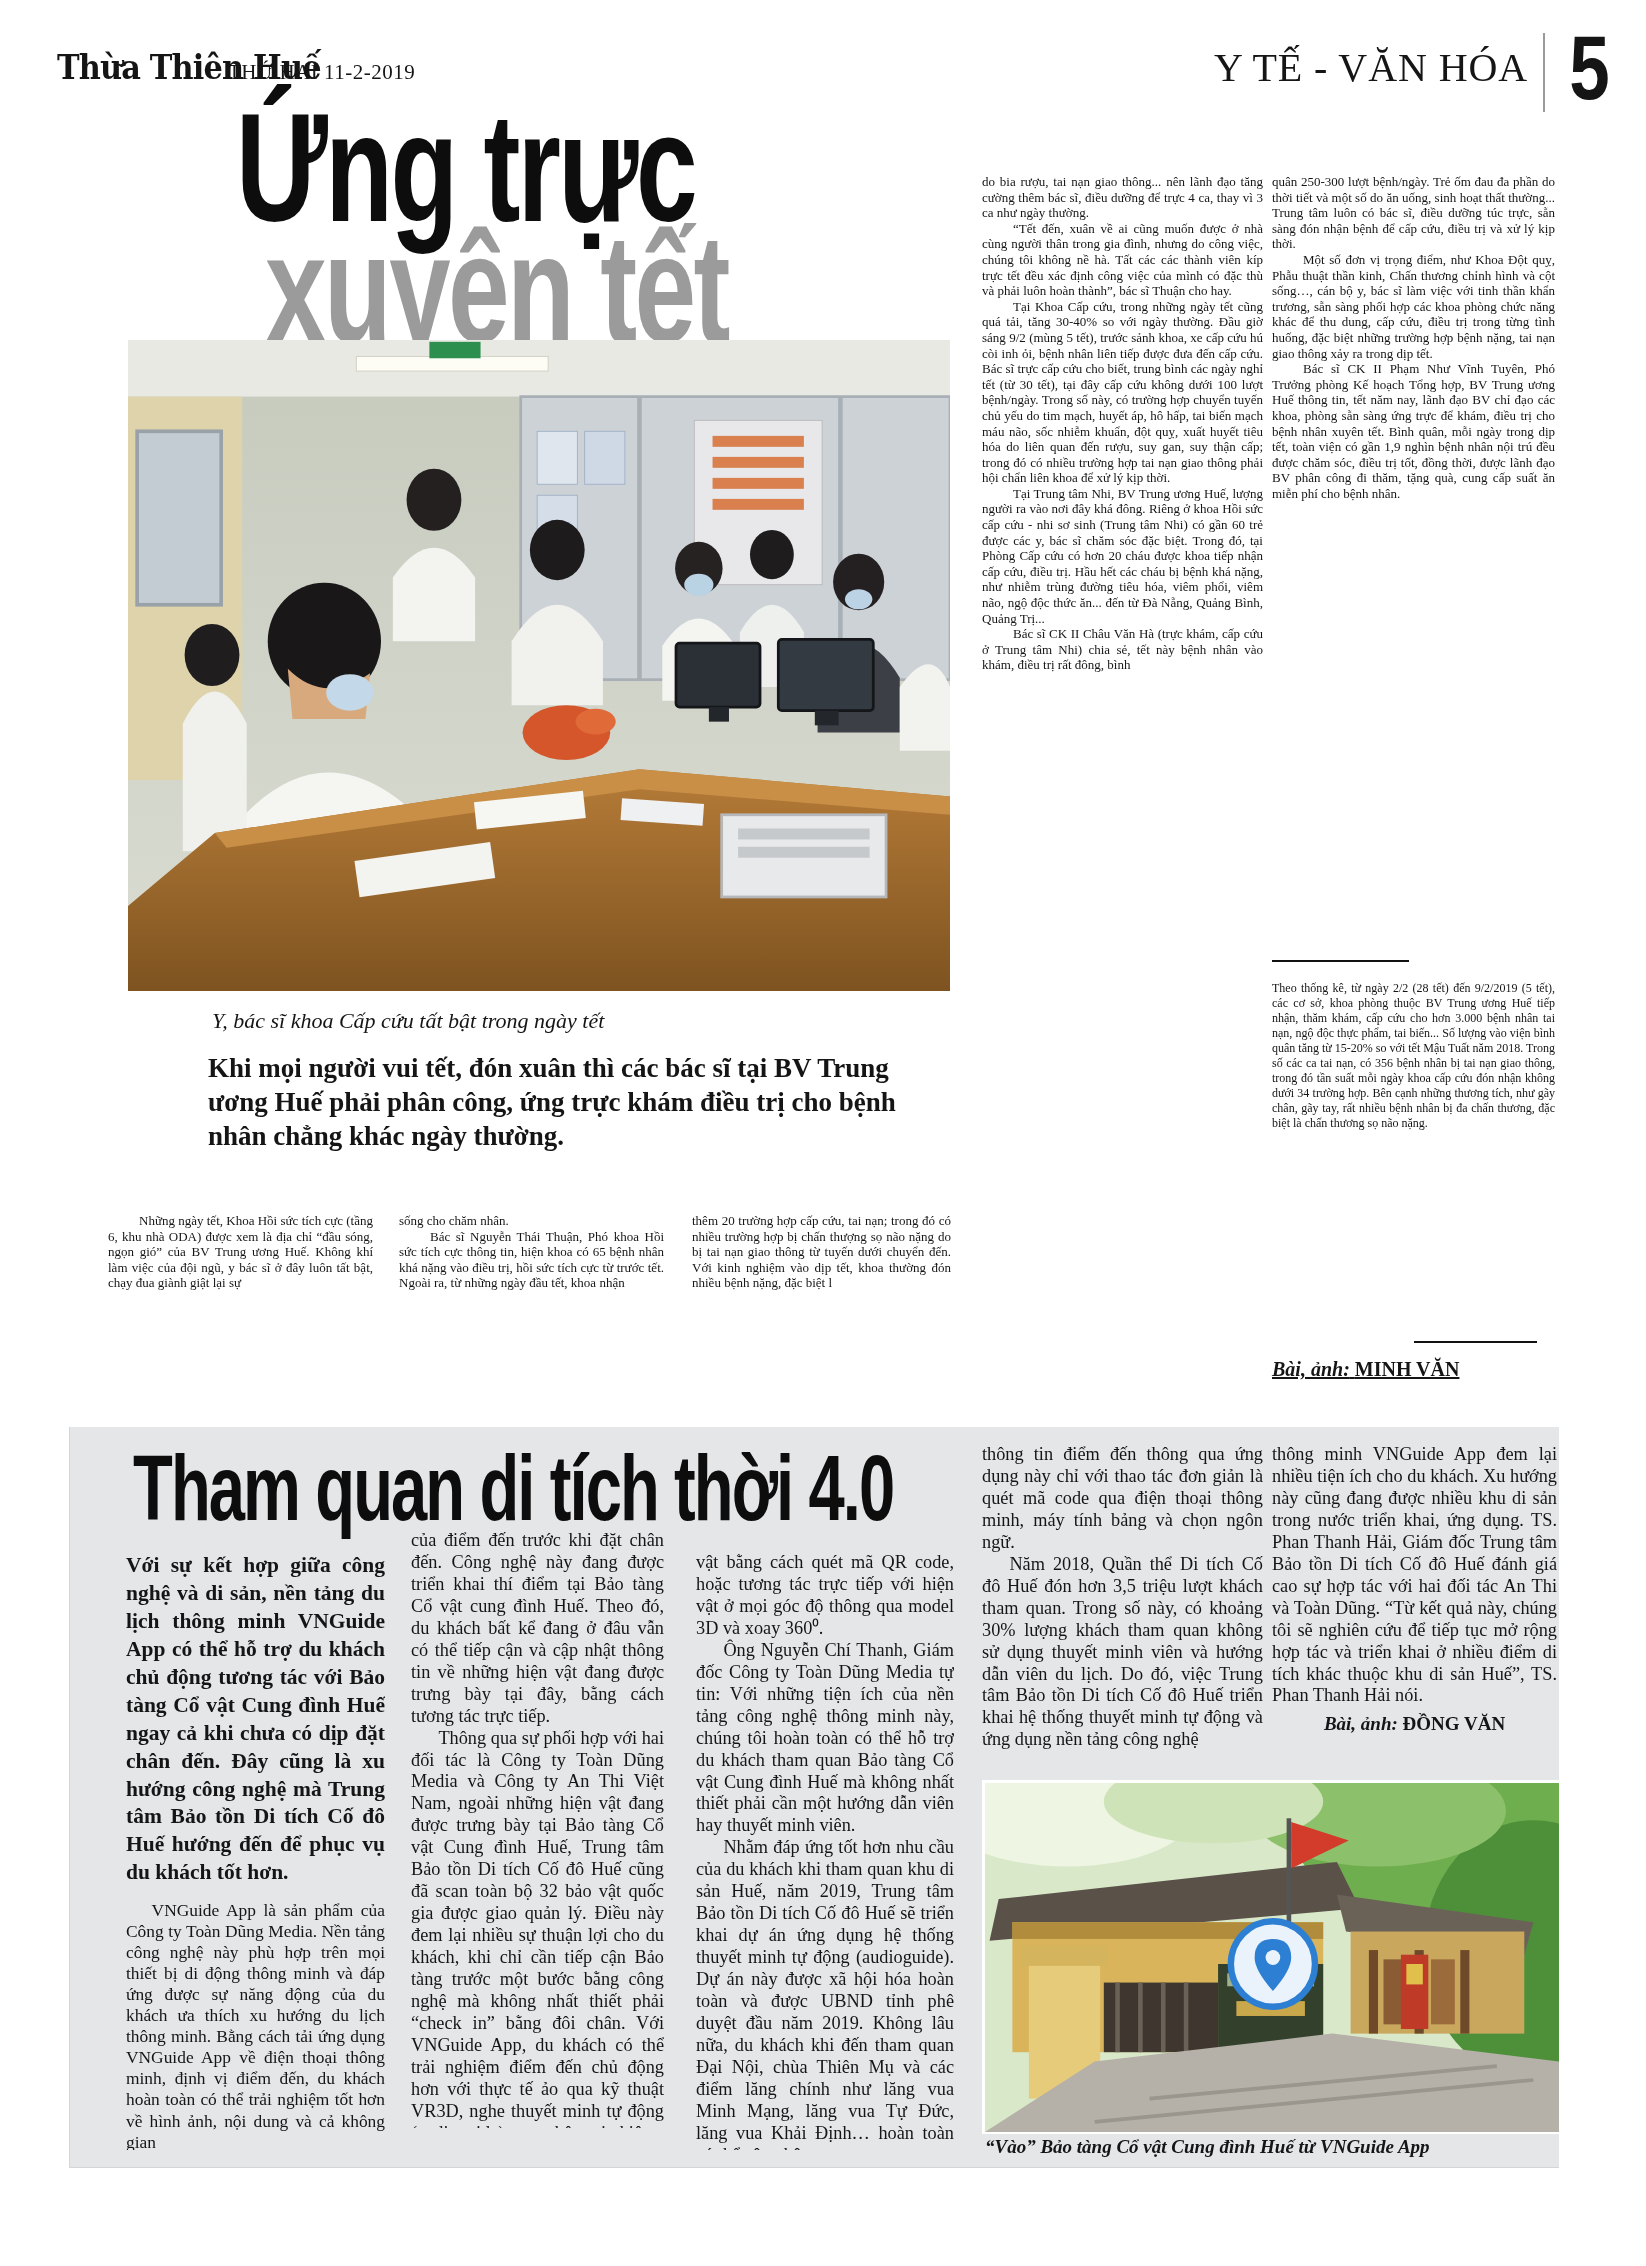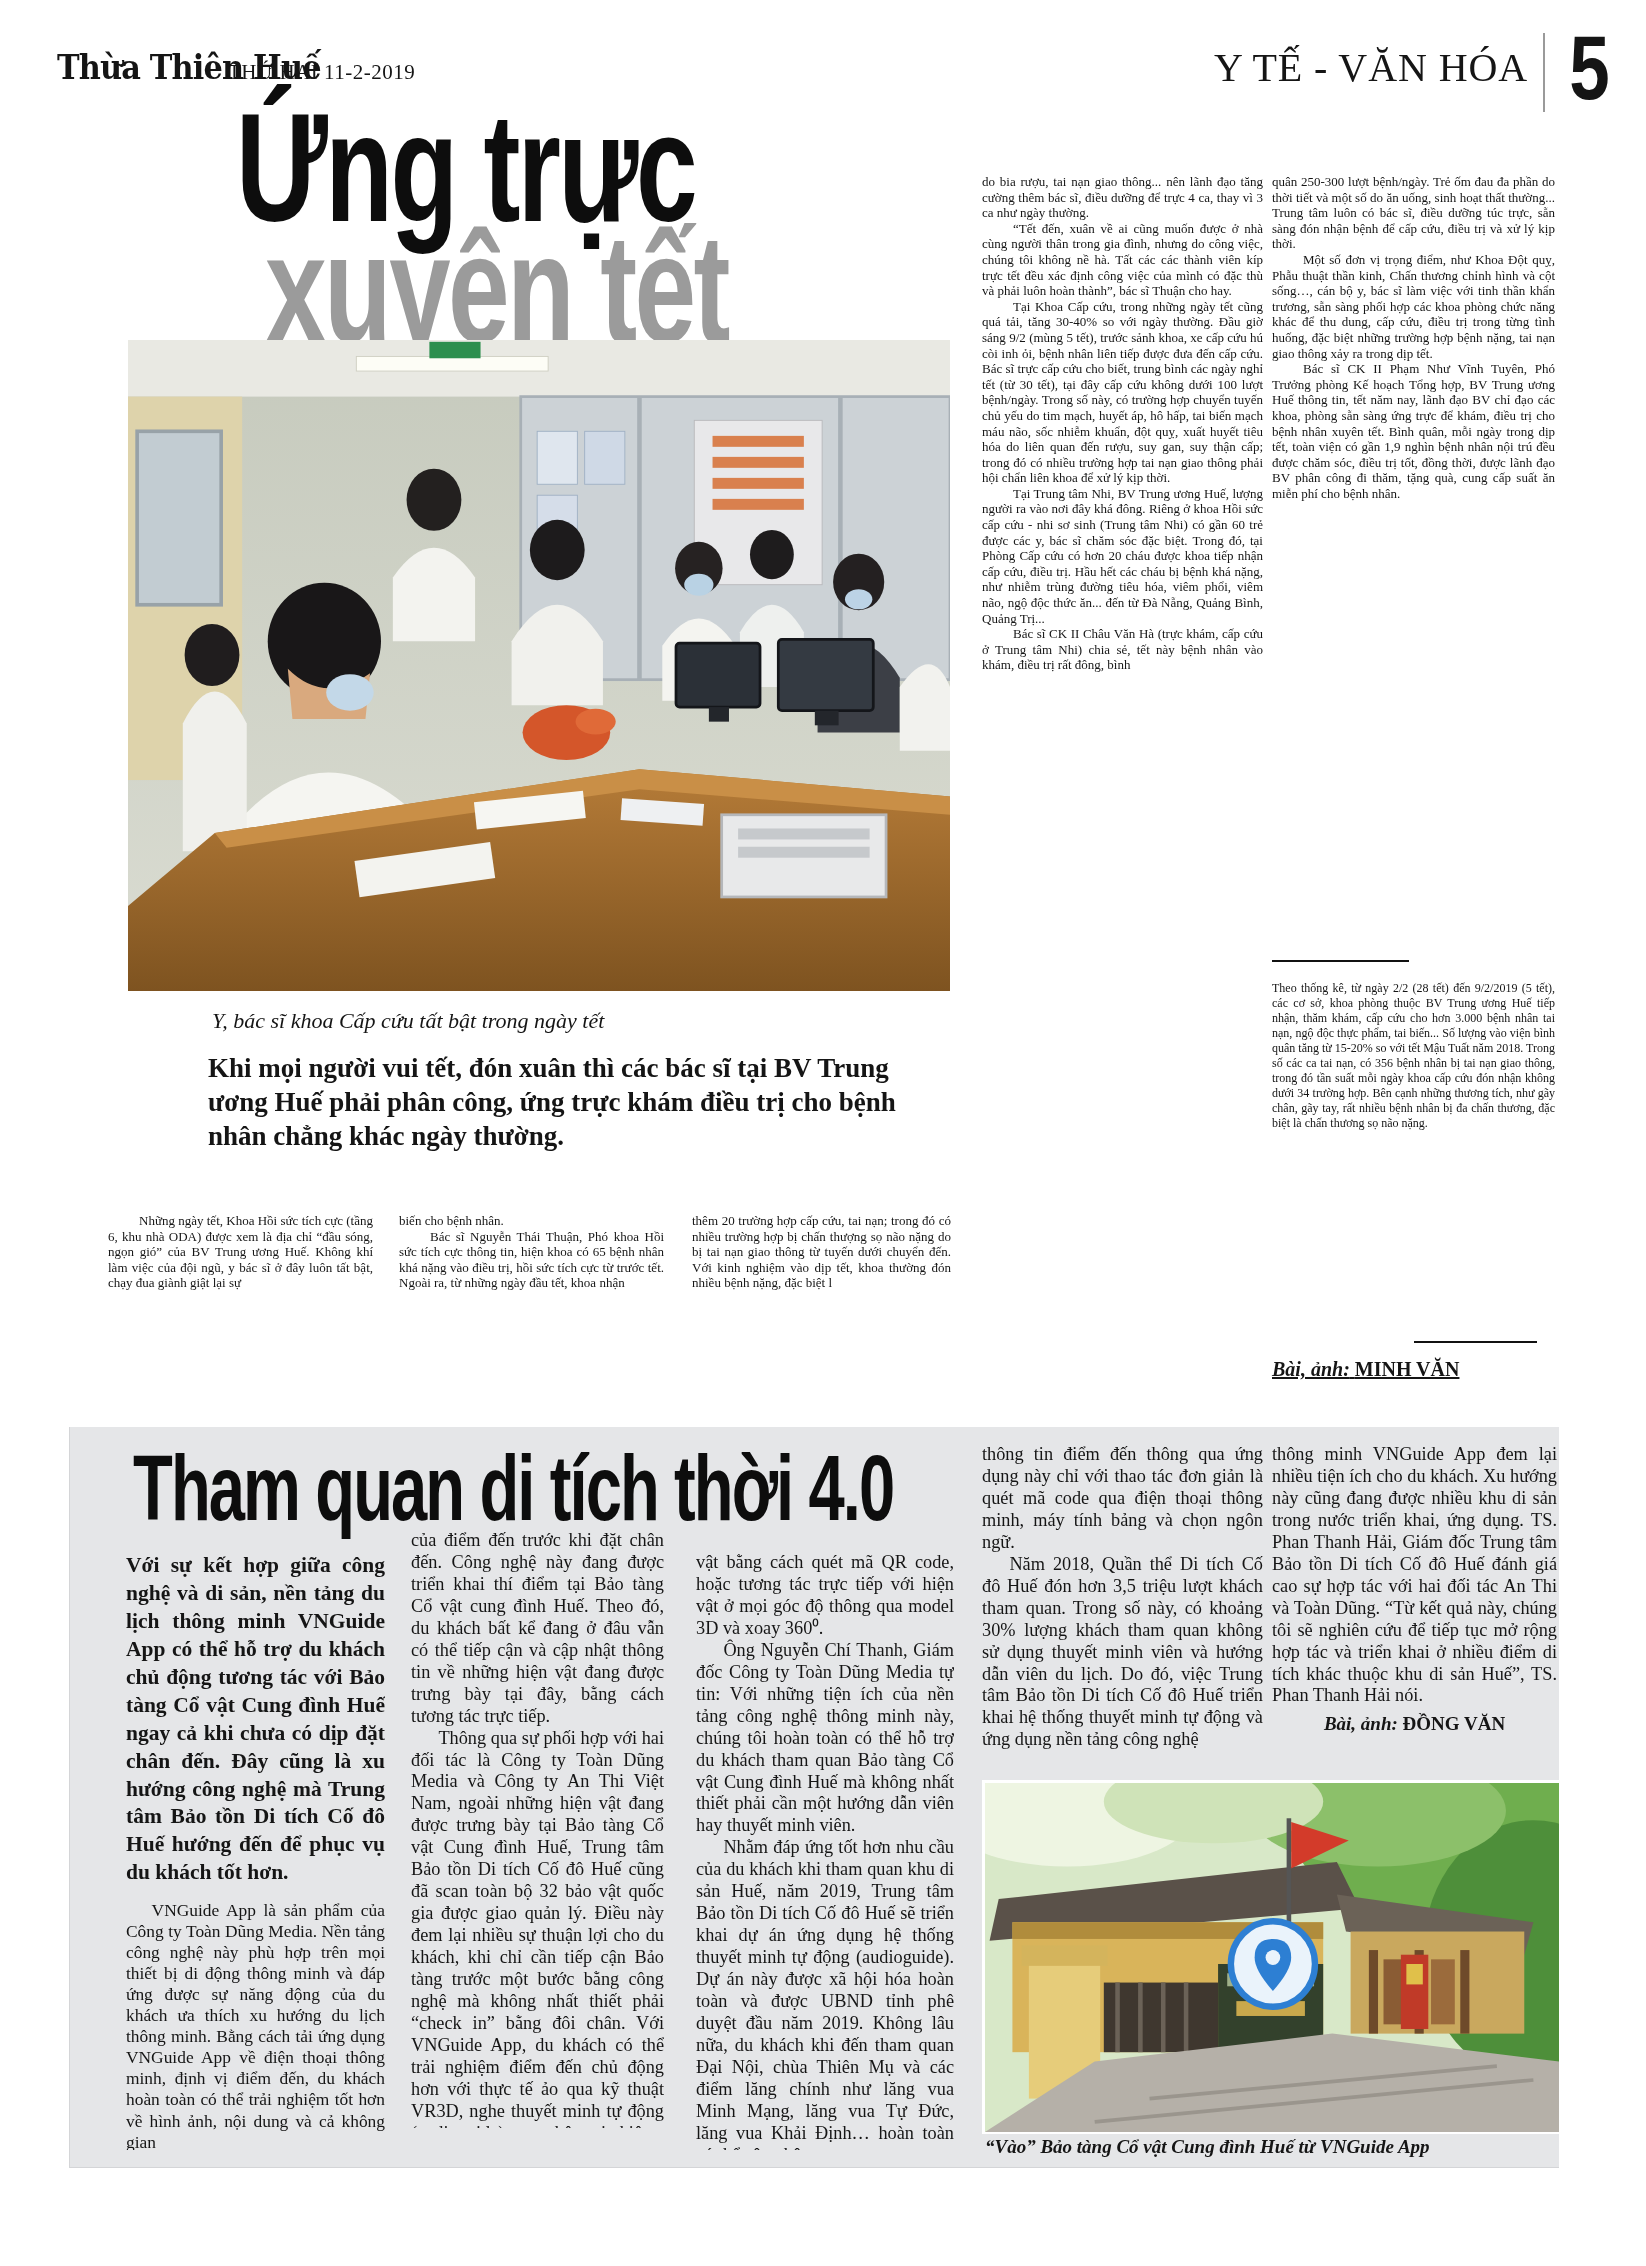--- a/index.html
+++ b/index.html
@@ -147,21 +147,21 @@
     </svg>
   </div>
   <div class="caption cap1">Y, bác sĩ khoa Cấp cứu tất bật trong ngày tết</div>
 
   <div class="lead">Khi mọi người vui tết, đón xuân thì các bác sĩ tại BV Trung ương Huế phải phân công, ứng trực khám điều trị cho bệnh nhân chẳng khác ngày thường.</div>
 
   <div class="col colA">
     <p>Những ngày tết, Khoa Hồi sức tích cực (tầng 6, khu nhà ODA) được xem là địa chỉ “đầu sóng, ngọn gió” của BV Trung ương Huế. Không khí làm việc của đội ngũ, y bác sĩ ở đây luôn tất bật, chạy đua giành giật lại sự</p>
   </div>
   <div class="col colB">
-    <p class="cont">biến cho bệnh nhân.</p>
+    <p class="cont">sống cho chăm nhân.</p>
     <p>Bác sĩ Nguyễn Thái Thuận, Phó khoa Hồi sức tích cực thông tin, hiện khoa có 65 bệnh nhân khá nặng vào điều trị, hồi sức tích cực từ trước tết. Ngoài ra, từ những ngày đầu tết, khoa nhận</p>
   </div>
   <div class="col colC">
     <p class="cont">thêm 20 trường hợp cấp cứu, tai nạn; trong đó có nhiều trường hợp bị chấn thượng sọ não nặng do bị tai nạn giao thông từ tuyến dưới chuyển đến. Với kinh nghiệm vào dịp tết, khoa thường đón nhiều bệnh nặng, đặc biệt l</p>
   </div>
 
   <div class="col colD">
     <p class="cont">do bia rượu, tai nạn giao thông... nên lãnh đạo tăng cường thêm bác sĩ, điều dưỡng để trực 4 ca, thay vì 3 ca như ngày thường.</p>
     <p>“Tết đến, xuân về ai cũng muốn được ở nhà cùng người thân trong gia đình, nhưng do công việc, chúng tôi không nề hà. Tất các các thành viên kíp trực tết đều xác định công việc của mình có đặc thù và phải luôn hoàn thành”, bác sĩ Thuận cho hay.</p>
     <p>Tại Khoa Cấp cứu, trong những ngày tết cũng quá tải, tăng 30-40% so với ngày thường. Đầu giờ sáng 9/2 (mùng 5 tết), trước sảnh khoa, xe cấp cứu hú còi inh ỏi, bệnh nhân liên tiếp được đưa đến cấp cứu. Bác sĩ trực cấp cứu cho biết, trung bình các ngày nghỉ tết (từ 30 tết), tại đây cấp cứu không dưới 100 lượt bệnh/ngày. Trong số này, có trường hợp chuyển tuyến chủ yếu do tim mạch, huyết áp, hô hấp, tai biến mạch máu não, sốc nhiễm khuẩn, đột quỵ, xuất huyết tiêu hóa do liên quan đến rượu, suy gan, suy thận cấp; trong đó có nhiều trường hợp tai nạn giao thông phải hội chẩn liên khoa để xử lý kịp thời.</p>

